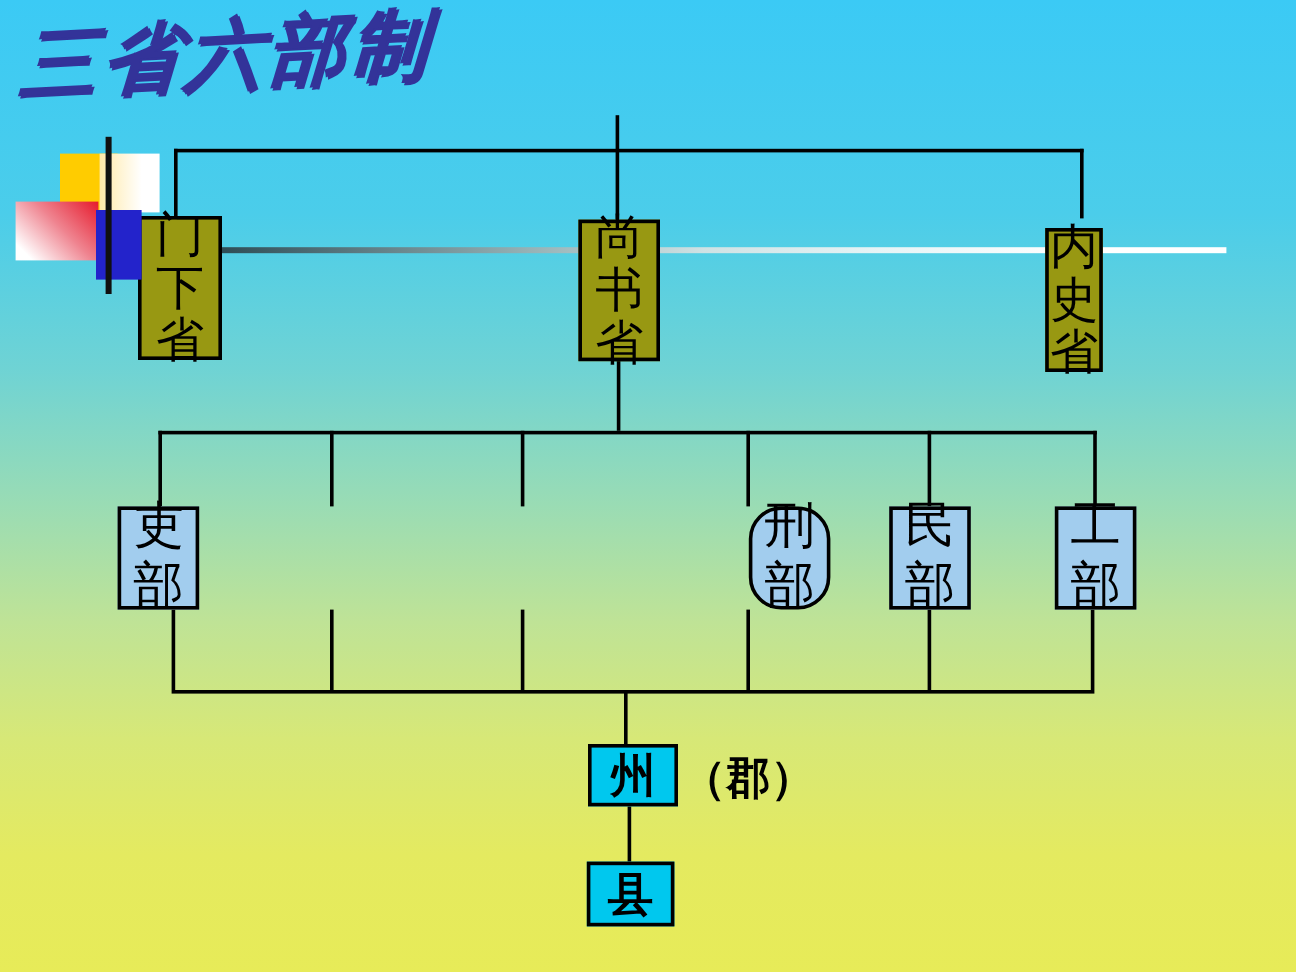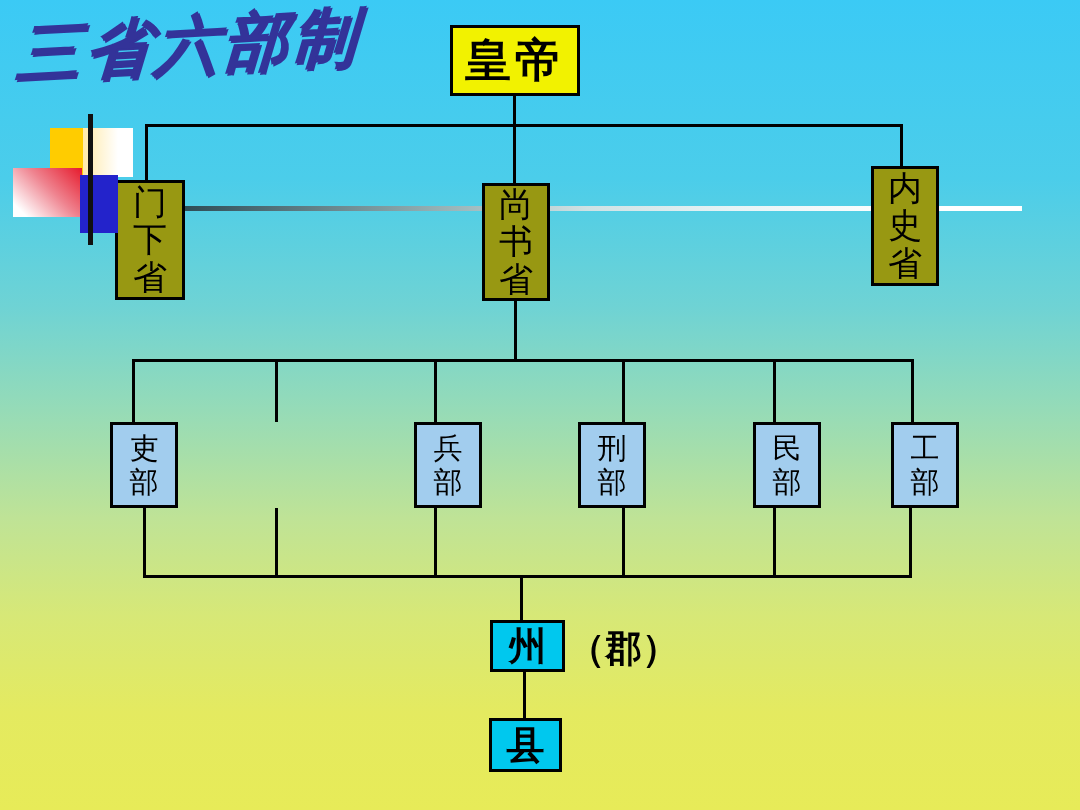--- a/index.html
+++ b/index.html
@@ -55,29 +55,29 @@
     box-sizing: border-box;
     display: flex;
     align-items: center;
     justify-content: center;
     text-align: center;
     color: #000000;
     z-index: 3;
   }
   .emperor { left: 450px; top: 25px; width: 130px; height: 71px;
              background: #f2f200; font-size: 46px; font-weight: bold; letter-spacing: 4px; }
-  .dept    { background: #989812; font-size: 34px; line-height: 1.1; }
+  .dept    { background: #989812; font-size: 40px; line-height: 1.1; }
   .dept .vlabel, .ministry .vlabel { width: 1.06em; word-break: break-all; margin: 0 auto; }
   .dept-1 { left: 115px; top: 180px; width: 70px; height: 120px; }
   .dept-2 { left: 482px; top: 183px; width: 68px; height: 118px; }
-  .dept-3 { left: 871px; top: 166px; width: 68px; height: 120px; }
-  .ministry { background: #a2cdee; font-size: 29px; line-height: 1.18;
-              width: 68px; height: 86px; top: 422px; margin-left: 12px; }
+  .dept-3 { left: 871px; top: 190px; width: 48px; height: 120px; }
+  .ministry { background: #a2cdee; font-size: 42px; line-height: 1.18;
+              width: 68px; height: 86px; top: 422px; }
   .min-1 { left: 98px; }  .min-2 { left: 241px; } .min-3 { left: 402px; }
-  .min-4 { left: 566px; } .min-5 { left: 741px; align-items: center; } .min-6 { left: 879px; justify-content: center; }
+  .min-4 { left: 624px; border-radius: 27px; } .min-5 { left: 741px; align-items: center; } .min-6 { left: 879px; justify-content: center; }
   .local { background: #00c8ee; font-size: 38px; font-weight: bold; }
   .zhou  { left: 490px; top: 620px; width: 75px; height: 52px; }
   .xian  { left: 489px; top: 718px; width: 73px; height: 54px; }
   .jun-note { position: absolute; left: 568px; top: 624px; font-size: 37px;
               font-weight: bold; color: #000; z-index: 3; white-space: nowrap; }
 </style>
 </head>
 <body>
 
 <div id="canvas">
@@ -108,39 +108,33 @@
   <div class="line" style="left:143px; top:508px; width:3px; height:67px;"></div>
   <div class="line" style="left:275px; top:508px; width:3px; height:67px;"></div>
   <div class="line" style="left:434px; top:508px; width:3px; height:67px;"></div>
   <div class="line" style="left:622px; top:508px; width:3px; height:67px;"></div>
   <div class="line" style="left:773px; top:508px; width:3px; height:67px;"></div>
   <div class="line" style="left:909px; top:508px; width:3px; height:67px;"></div>
   <div class="line" style="left:143px; top:575px; width:769px; height:3px;"></div>
   <div class="line" style="left:520px; top:575px; width:3px; height:45px;"></div>
   <div class="line" style="left:523px; top:672px; width:3px; height:46px;"></div>
 
-  <div class="node emperor">
-    <span>皇帝</span>
-  </div>
 
   <div class="node dept dept-1">
     <div class="vlabel">门下省</div>
   </div>
   <div class="node dept dept-2">
     <div class="vlabel">尚书省</div>
   </div>
   <div class="node dept dept-3">
     <div class="vlabel">内史省</div>
   </div>
 
   <div class="node ministry min-1">
     <div class="vlabel">吏部</div>
-  </div>
-  <div class="node ministry min-3">
-    <div class="vlabel">兵部</div>
   </div>
   <div class="node ministry min-4">
     <div class="vlabel">刑部</div>
   </div>
   <div class="node ministry min-5">
     <div class="vlabel">民部</div>
   </div>
   <div class="node ministry min-6">
     <div class="vlabel">工部</div>
   </div>

